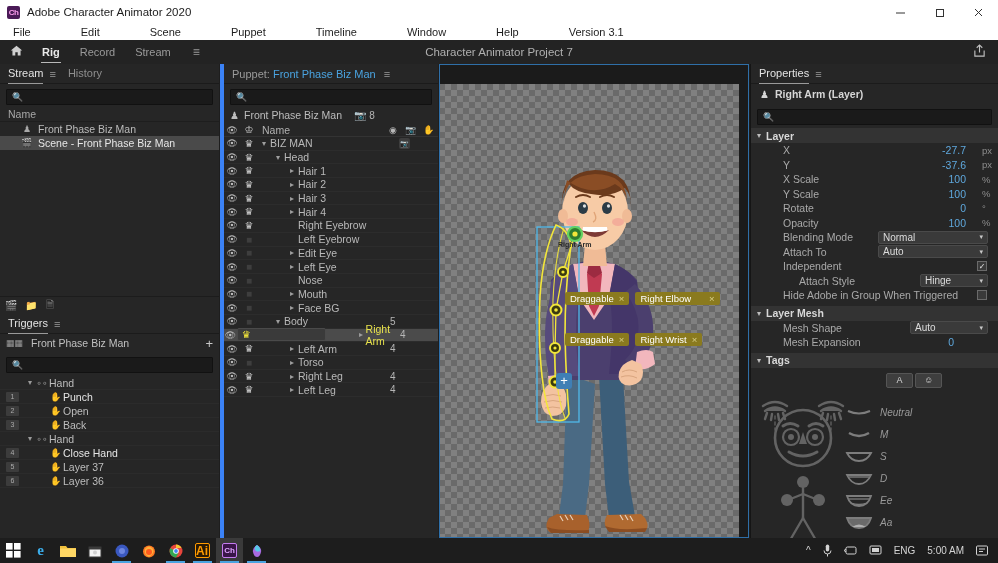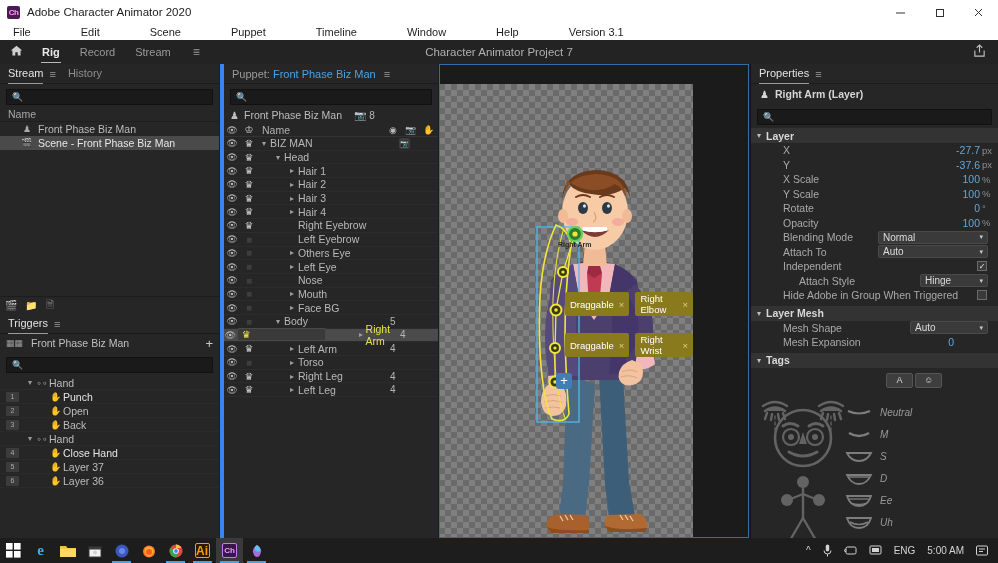--- a/index.html
+++ b/index.html
@@ -148,21 +148,21 @@
   .c-crown.sel { color:#f1e43c; }
   .c-crown.box { color:#3e3e3e; }
   .lay-name { flex:1; display:flex; align-items:center; }
   .chev { width:12px; text-align:center; color:#9e9e9e; font-size:8px; }
   .lay-num { width:48px; font-size:10px; color:#b6b6b6; }
   .col-eye, .col-cam, .col-hand { width:18px; text-align:center; font-size:9px; color:#b8b8b8; }
 
   
   #canvasPanel { left:439px; top:64px; width:310px; height:474px; background:#1b1b1b; }
   .canvas-inner {
-    position:absolute; left:0; top:20px; width:254px; height:454px; overflow:hidden;
+    position:absolute; left:0; top:20px; width:300px; height:454px; overflow:hidden;
     background-image:
       linear-gradient(45deg,#808080 25%, transparent 25%),
       linear-gradient(-45deg,#808080 25%, transparent 25%),
       linear-gradient(45deg,transparent 75%, #808080 75%),
       linear-gradient(-45deg,transparent 75%, #808080 75%);
     background-size:12px 12px;
     background-position:0 0, 0 6px, 6px -6px, -6px 0px;
     background-color:#6a6a6a;
   }
   .canvas-border { position:absolute; inset:0; border:1px solid #2f6fa8; pointer-events:none; }
@@ -171,21 +171,21 @@
   #propsPanel { left:750px; top:64px; width:248px; height:474px; border-left:1px solid #151515;}
   .prop-title-row { height:20px; display:flex; align-items:center; padding-left:9px; font-size:10.5px; color:#d6d6d6; }
   .prop-title-row .pico { margin-right:6px; font-size:10px; }
   .section-head {
     height:15px; background:#333; display:flex; align-items:center; padding-left:6px;
     font-size:10.5px; color:#d8d8d8; font-weight:bold; margin-top:3px;
   }
   .section-head .sc { margin-right:5px; font-size:8px; color:#bdbdbd; font-weight:normal;}
   .prop-row { height:14.5px; display:flex; align-items:center; font-size:10.5px; padding-left:32px; }
   .prop-row .k { color:#a9a9a9; flex:1; }
-  .prop-row .v { color:#5fa8dd; margin-right:2px; }
+  .prop-row .v { color:#5fa8dd; margin-right:16px; }
   .prop-row .u { color:#8e8e8e; width:16px; font-size:9.5px; }
   .prop-row.indent2 { padding-left:48px; }
   .sel {
     width:110px; height:13px; background:#3a3a3a; border:1px solid #4a4a4a; border-radius:2px;
     color:#dcdcdc; font-size:10px; display:flex; align-items:center; padding:0 4px; margin-right:10px;
   }
   .sel .arr { margin-left:auto; font-size:7px; color:#c9c9c9; }
   .sel.narrow { width:68px; }
   .chk {
     width:10px; height:10px; background:#3a3a3a; border:1px solid #6a6a6a; margin-right:11px;
@@ -473,21 +473,21 @@
             <span class="nm">Left Eyebrow</span>
           </span>
           <span class="lay-num"></span>
         </div>
         <div class="lay-row">
           <span class="c-eye">👁</span>
           <span class="c-crown box">■</span>
           <span class="lay-name">
             <span style="display: inline-block; width: 28px;"></span>
             <span class="chev">▸</span>
-            <span class="nm">Others Eye</span>
+            <span class="nm">Edit Eye</span>
           </span>
           <span class="lay-num"></span>
         </div>
         <div class="lay-row">
           <span class="c-eye">👁</span>
           <span class="c-crown box">■</span>
           <span class="lay-name">
             <span style="display: inline-block; width: 28px;"></span>
             <span class="chev">▸</span>
             <span class="nm">Left Eye</span>
@@ -687,21 +687,21 @@
 
       
       <div style="position:absolute; left:119px; top:157px; font-size:7px; color:#2a2a2a; font-weight:bold;">Right Arm</div>
 
       
       <div style="position:absolute; left:126px; top:208px; display:flex; gap:6px;">
         <div style="background:#8a7a1e; color:#fff; font-size:9.5px; padding:1px 5px; border-radius:2px; display:flex; gap:5px; align-items:center;">
           <span>Draggable</span>
           <span style="color:#d9d18a;">×</span>
         </div>
-        <div style="background:#8a7a1e; color:#fff; font-size:9.5px; padding:1px 5px; border-radius:2px; display:flex; gap:5px; align-items:center;">
+        <div style="background:#8a7a1e; color:#fff; font-size:9.5px; padding:1px 5px; border-radius:2px; display:flex; gap:18px; align-items:center;">
           <span>Right Elbow</span>
           <span style="color:#d9d18a;">×</span>
         </div>
       </div>
 
       
       <div style="position:absolute; left:126px; top:249px; display:flex; gap:6px;">
         <div style="background:#8a7a1e; color:#fff; font-size:9.5px; padding:1px 5px; border-radius:2px; display:flex; gap:5px; align-items:center;">
           <span>Draggable</span>
           <span style="color:#d9d18a;">×</span>
@@ -896,20 +896,27 @@
         <div class="vis-item">
           <svg width="26" height="13" viewBox="0 0 26 13">
               <path d="M1 2 L25 2 Q22 12 13 12 Q4 12 1 2 Z" stroke="#7d7d7d" stroke-width="1.8" fill="none"></path>
               <path d="M3 5 L23 5" stroke="#7d7d7d" stroke-width="1.3"></path>
               <path d="M5 9 Q13 12 21 9" stroke="#7d7d7d" stroke-width="1.3" fill="none"></path>
             </svg>
           <span class="lbl">Ee</span>
         </div>
         <div class="vis-item">
           <svg width="26" height="13" viewBox="0 0 26 13">
+              <path d="M1 2 L25 2 Q22 12 13 12 Q4 12 1 2 Z" stroke="#7d7d7d" stroke-width="1.8" fill="#6a6a6a"></path>
+              <path d="M6 11 Q13 6 20 11" fill="#b0b0b0" stroke="none"></path>
+            </svg>
+          <span class="lbl">Aa</span>
+        </div>
+        <div class="vis-item">
+          <svg width="26" height="13" viewBox="0 0 26 13">
               <path d="M1 2 L25 2 Q22 12 13 12 Q4 12 1 2 Z" stroke="#7d7d7d" stroke-width="1.8" fill="none"></path>
               <path d="M4 6 Q13 11 22 6" stroke="#7d7d7d" stroke-width="1.5" fill="none"></path>
             </svg>
           <span class="lbl">Uh</span>
         </div>
       </div>
     </div>
   </div>
 
   <div class="taskbar">

